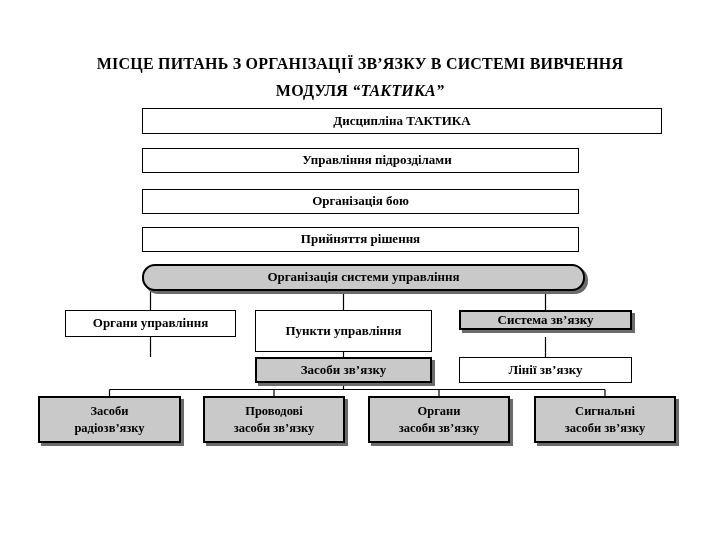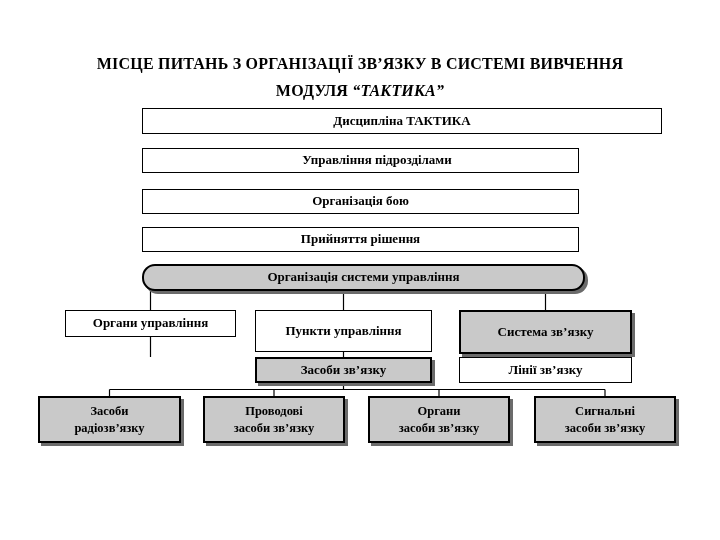--- a/index.html
+++ b/index.html
@@ -90,21 +90,21 @@
   <div class="box" style="left:142px; top:189px; width:437px; height:25px;">Організація бою</div>
 
   <div class="box" style="left:142px; top:227px; width:437px; height:25px;">Прийняття рішення</div>
 
   <div class="box box--gray" style="left:142px; top:264px; width:443px; height:27px;border-radius:13px;">Організація системи управління</div>
 
   <div class="box" style="left:65px; top:310px; width:171px; height:27px;">Органи управління</div>
 
   <div class="box" style="left:255px; top:310px; width:177px; height:42px;">Пункти управління</div>
 
-  <div class="box box--gray" style="left:459px; top:310px; width:173px; height:44px;">Система зв’язку</div>
+  <div class="box box--gray" style="left:459px; top:310px; width:173px; height:20px;">Система зв’язку</div>
 
 
   <div class="box box--gray" style="left:255px; top:357px; width:177px; height:26px;">Засоби зв’язку</div>
 
   <div class="box" style="left:459px; top:357px; width:173px; height:26px;">Лінії зв’язку</div>
 
   <div class="box box--gray box--small" style="left:38px; top:396px; width:143px; height:47px;">Засоби
 радіозв’язку</div>
 
   <div class="box box--gray box--small" style="left:203px; top:396px; width:142px; height:47px;">Проводові

